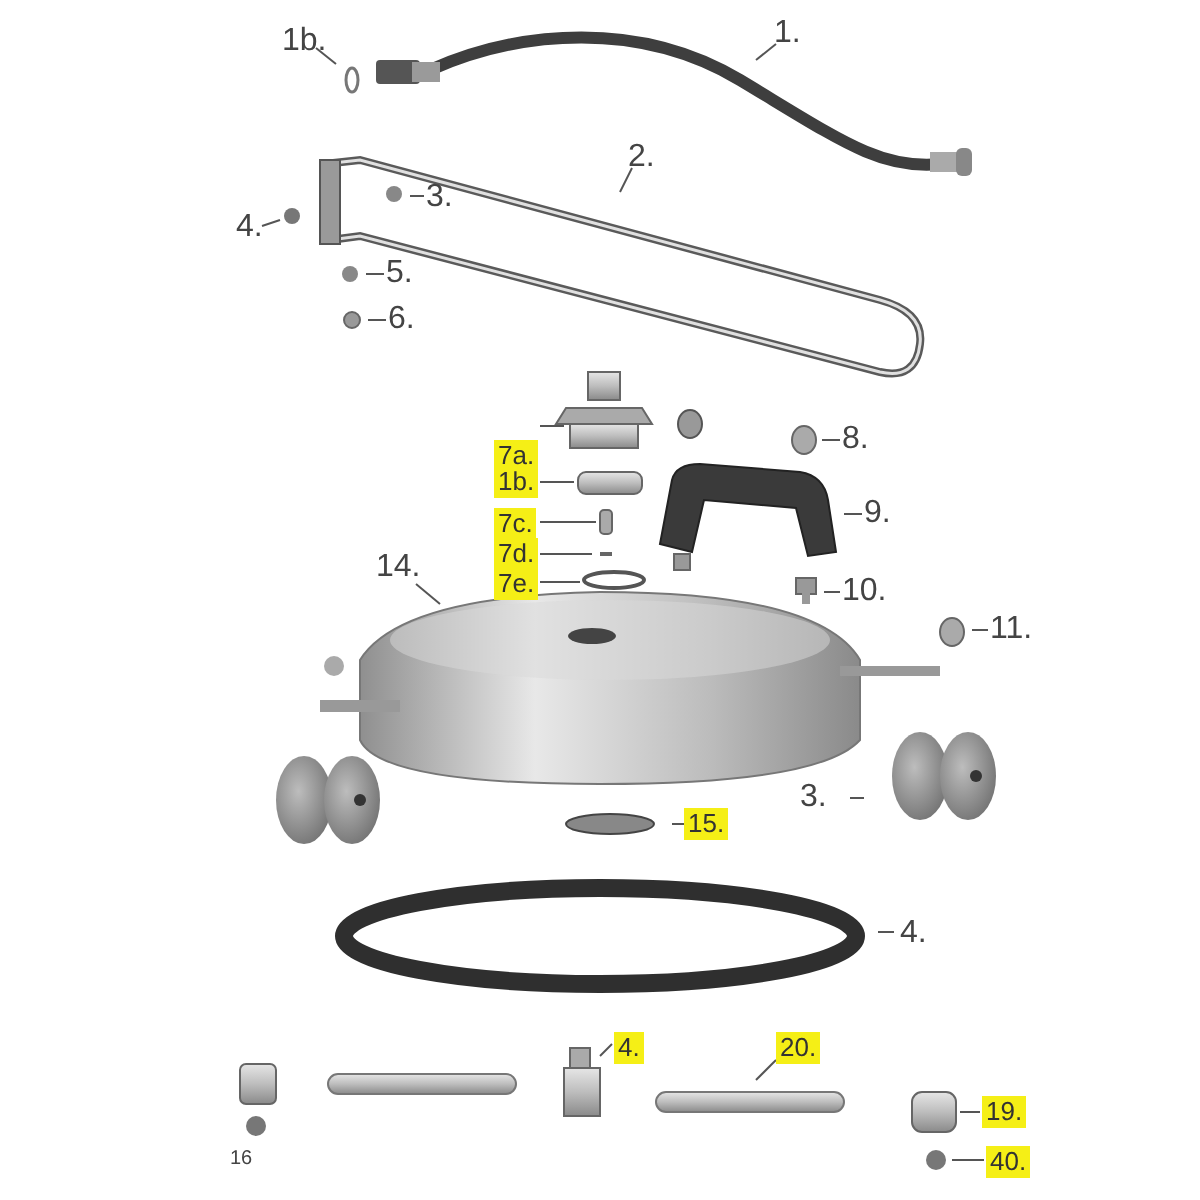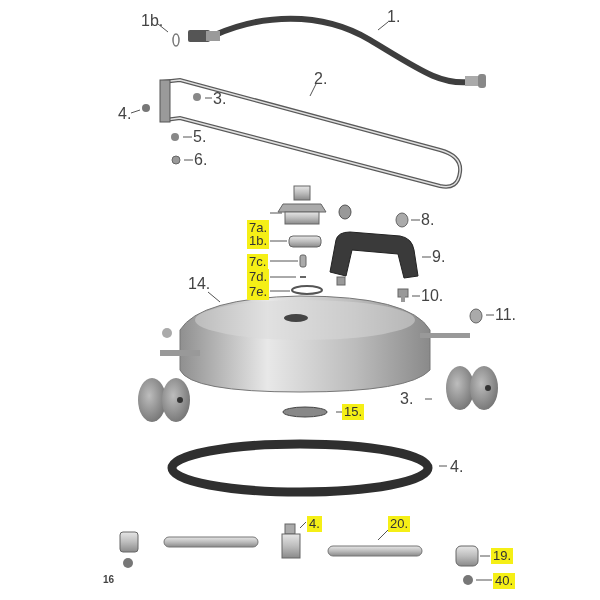--- a/index.html
+++ b/index.html
@@ -156,14 +156,14 @@
 <span class="lbl" style="left:421px;top:289px">10.</span>
 <span class="lbl" style="left:495px;top:308px">11.</span>
 <span class="lbl" style="left:400px;top:392px">3.</span>
 <span class="lbl" style="left:188px;top:277px">14.</span>
 <span class="lbl hl big" style="left:342px;top:404px">15.</span>
 <span class="lbl" style="left:450px;top:460px">4.</span>
 <span class="lbl hl big" style="left:307px;top:516px">4.</span>
 <span class="lbl hl big" style="left:388px;top:516px">20.</span>
 <span class="lbl hl big" style="left:491px;top:548px">19.</span>
 <span class="lbl hl big" style="left:493px;top:573px">40.</span>
-<span class="lbl" style="left:103px;top:573px;font-size:10px;font-weight:bold">16</span>
+<span class="lbl" style="left:115px;top:573px;font-size:10px;font-weight:normal">16</span>
 </div>
 
 </body></html>

